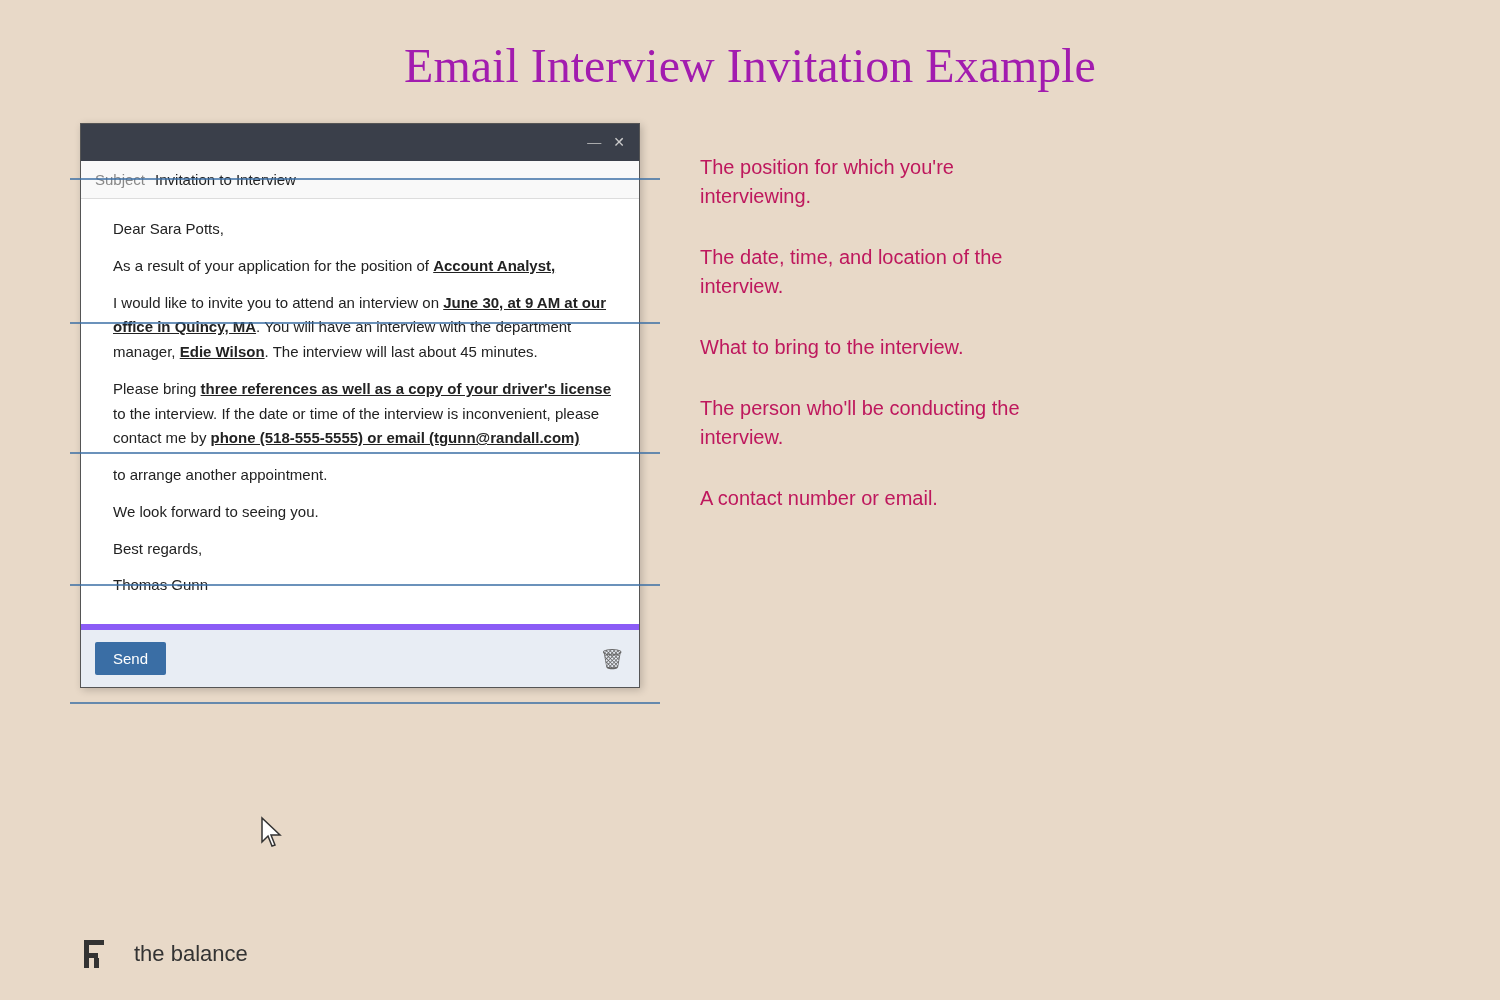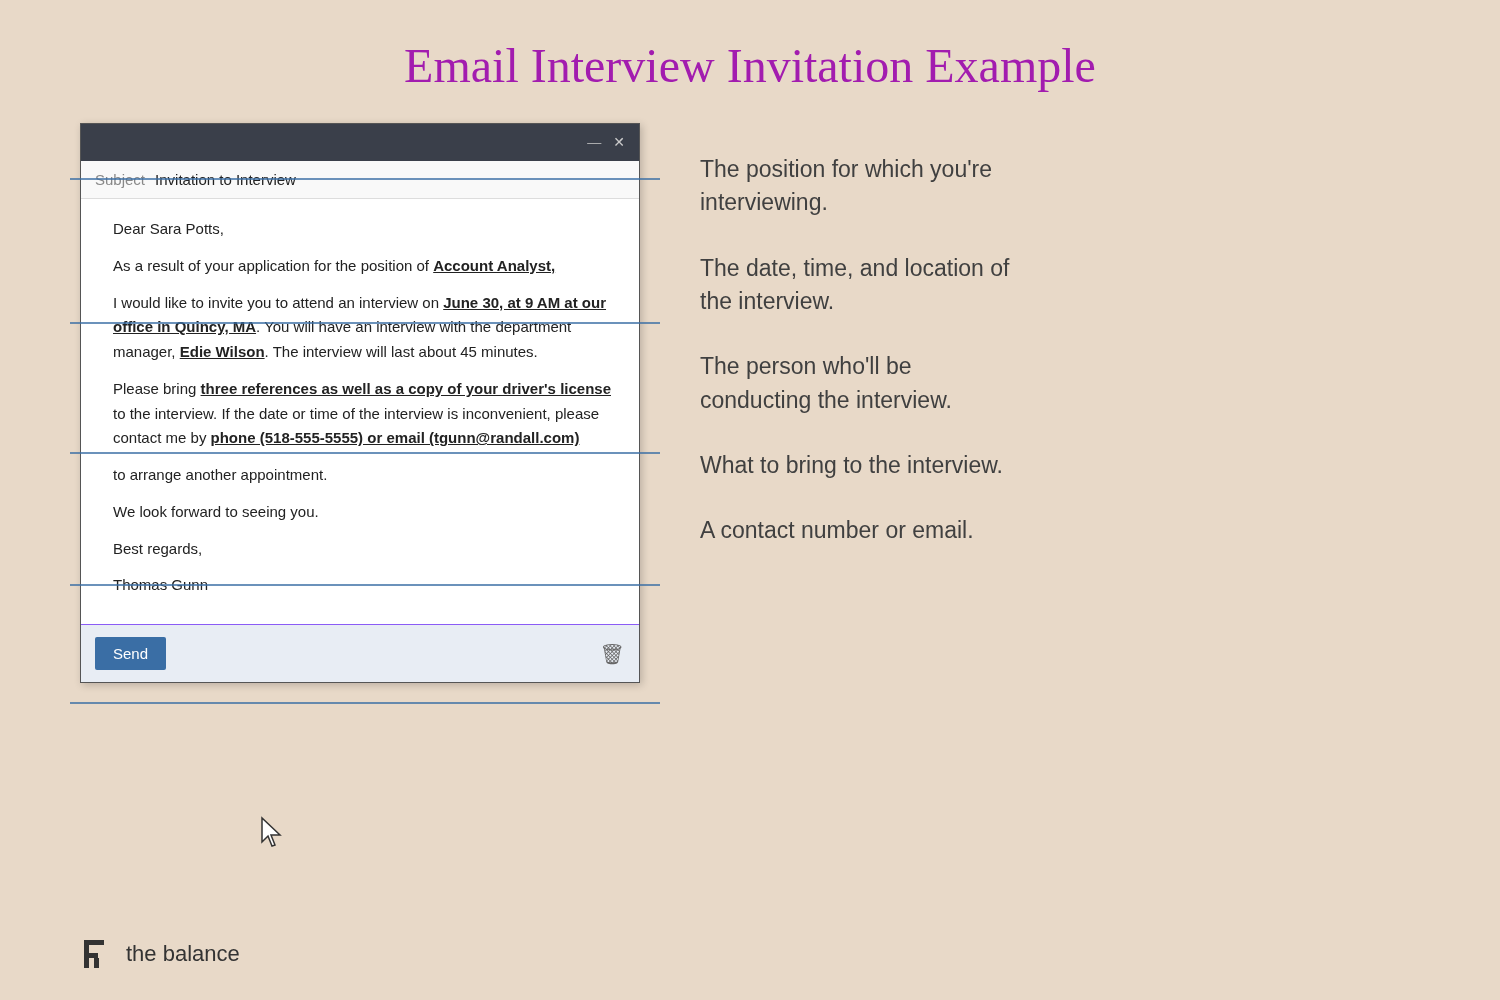--- a/index.html
+++ b/index.html
@@ -93,21 +93,21 @@
       font-weight: bold;
       text-decoration: underline;
     }
 
     .email-footer {
       background: #e8edf4;
       padding: 12px 14px;
       display: flex;
       align-items: center;
       justify-content: space-between;
-      border-top: 1px solid #8b5cf6;
+      border-top: 6px solid #8b5cf6;
     }
 
     .send-btn {
       background: #3a6ea5;
       color: #fff;
       border: none;
       padding: 8px 18px;
       font-size: 15px;
       cursor: pointer;
       font-family: Arial, sans-serif;
@@ -128,22 +128,22 @@
     }
 
     .annotation-item {
       margin-bottom: 32px;
       display: flex;
       align-items: flex-start;
       gap: 0;
     }
 
     .annotation-text {
-      font-size: 23px;
-      color: #404040;
+      font-size: 20px;
+      color: #be185d;
       line-height: 1.45;
       font-family: Arial, sans-serif;
       max-width: 320px;
     }
 
     
     .connector-svg {
       position: absolute;
       left: -570px;
       top: 0;
@@ -152,21 +152,21 @@
       pointer-events: none;
     }
 
     
     .logo-area {
       position: absolute;
       bottom: 28px;
       left: 80px;
       display: flex;
       align-items: center;
-      gap: 10px;
+      gap: 18px;
     }
 
     .logo-icon {
       width: 36px;
       height: 36px;
     }
 
     .logo-text {
       font-size: 22px;
       color: #333;
@@ -245,25 +245,25 @@
 
     <div class="annotation-item" style="margin-top:20px;">
       <p class="annotation-text">The position for which you're interviewing.</p>
     </div>
 
     <div class="annotation-item" style="margin-top:20px;">
       <p class="annotation-text">The date, time, and location of the interview.</p>
     </div>
 
     <div class="annotation-item" style="margin-top:28px;">
+      <p class="annotation-text">What to bring to the interview.</p>
+    </div>
+
+    <div class="annotation-item" style="margin-top:28px;">
       <p class="annotation-text">The person who'll be conducting the interview.</p>
-    </div>
-
-    <div class="annotation-item" style="margin-top:28px;">
-      <p class="annotation-text">What to bring to the interview.</p>
     </div>
 
     <div class="annotation-item" style="margin-top:28px;">
       <p class="annotation-text">A contact number or email.</p>
     </div>
 
   </div>
 </div>
 
 <div class="mouse-cursor">

